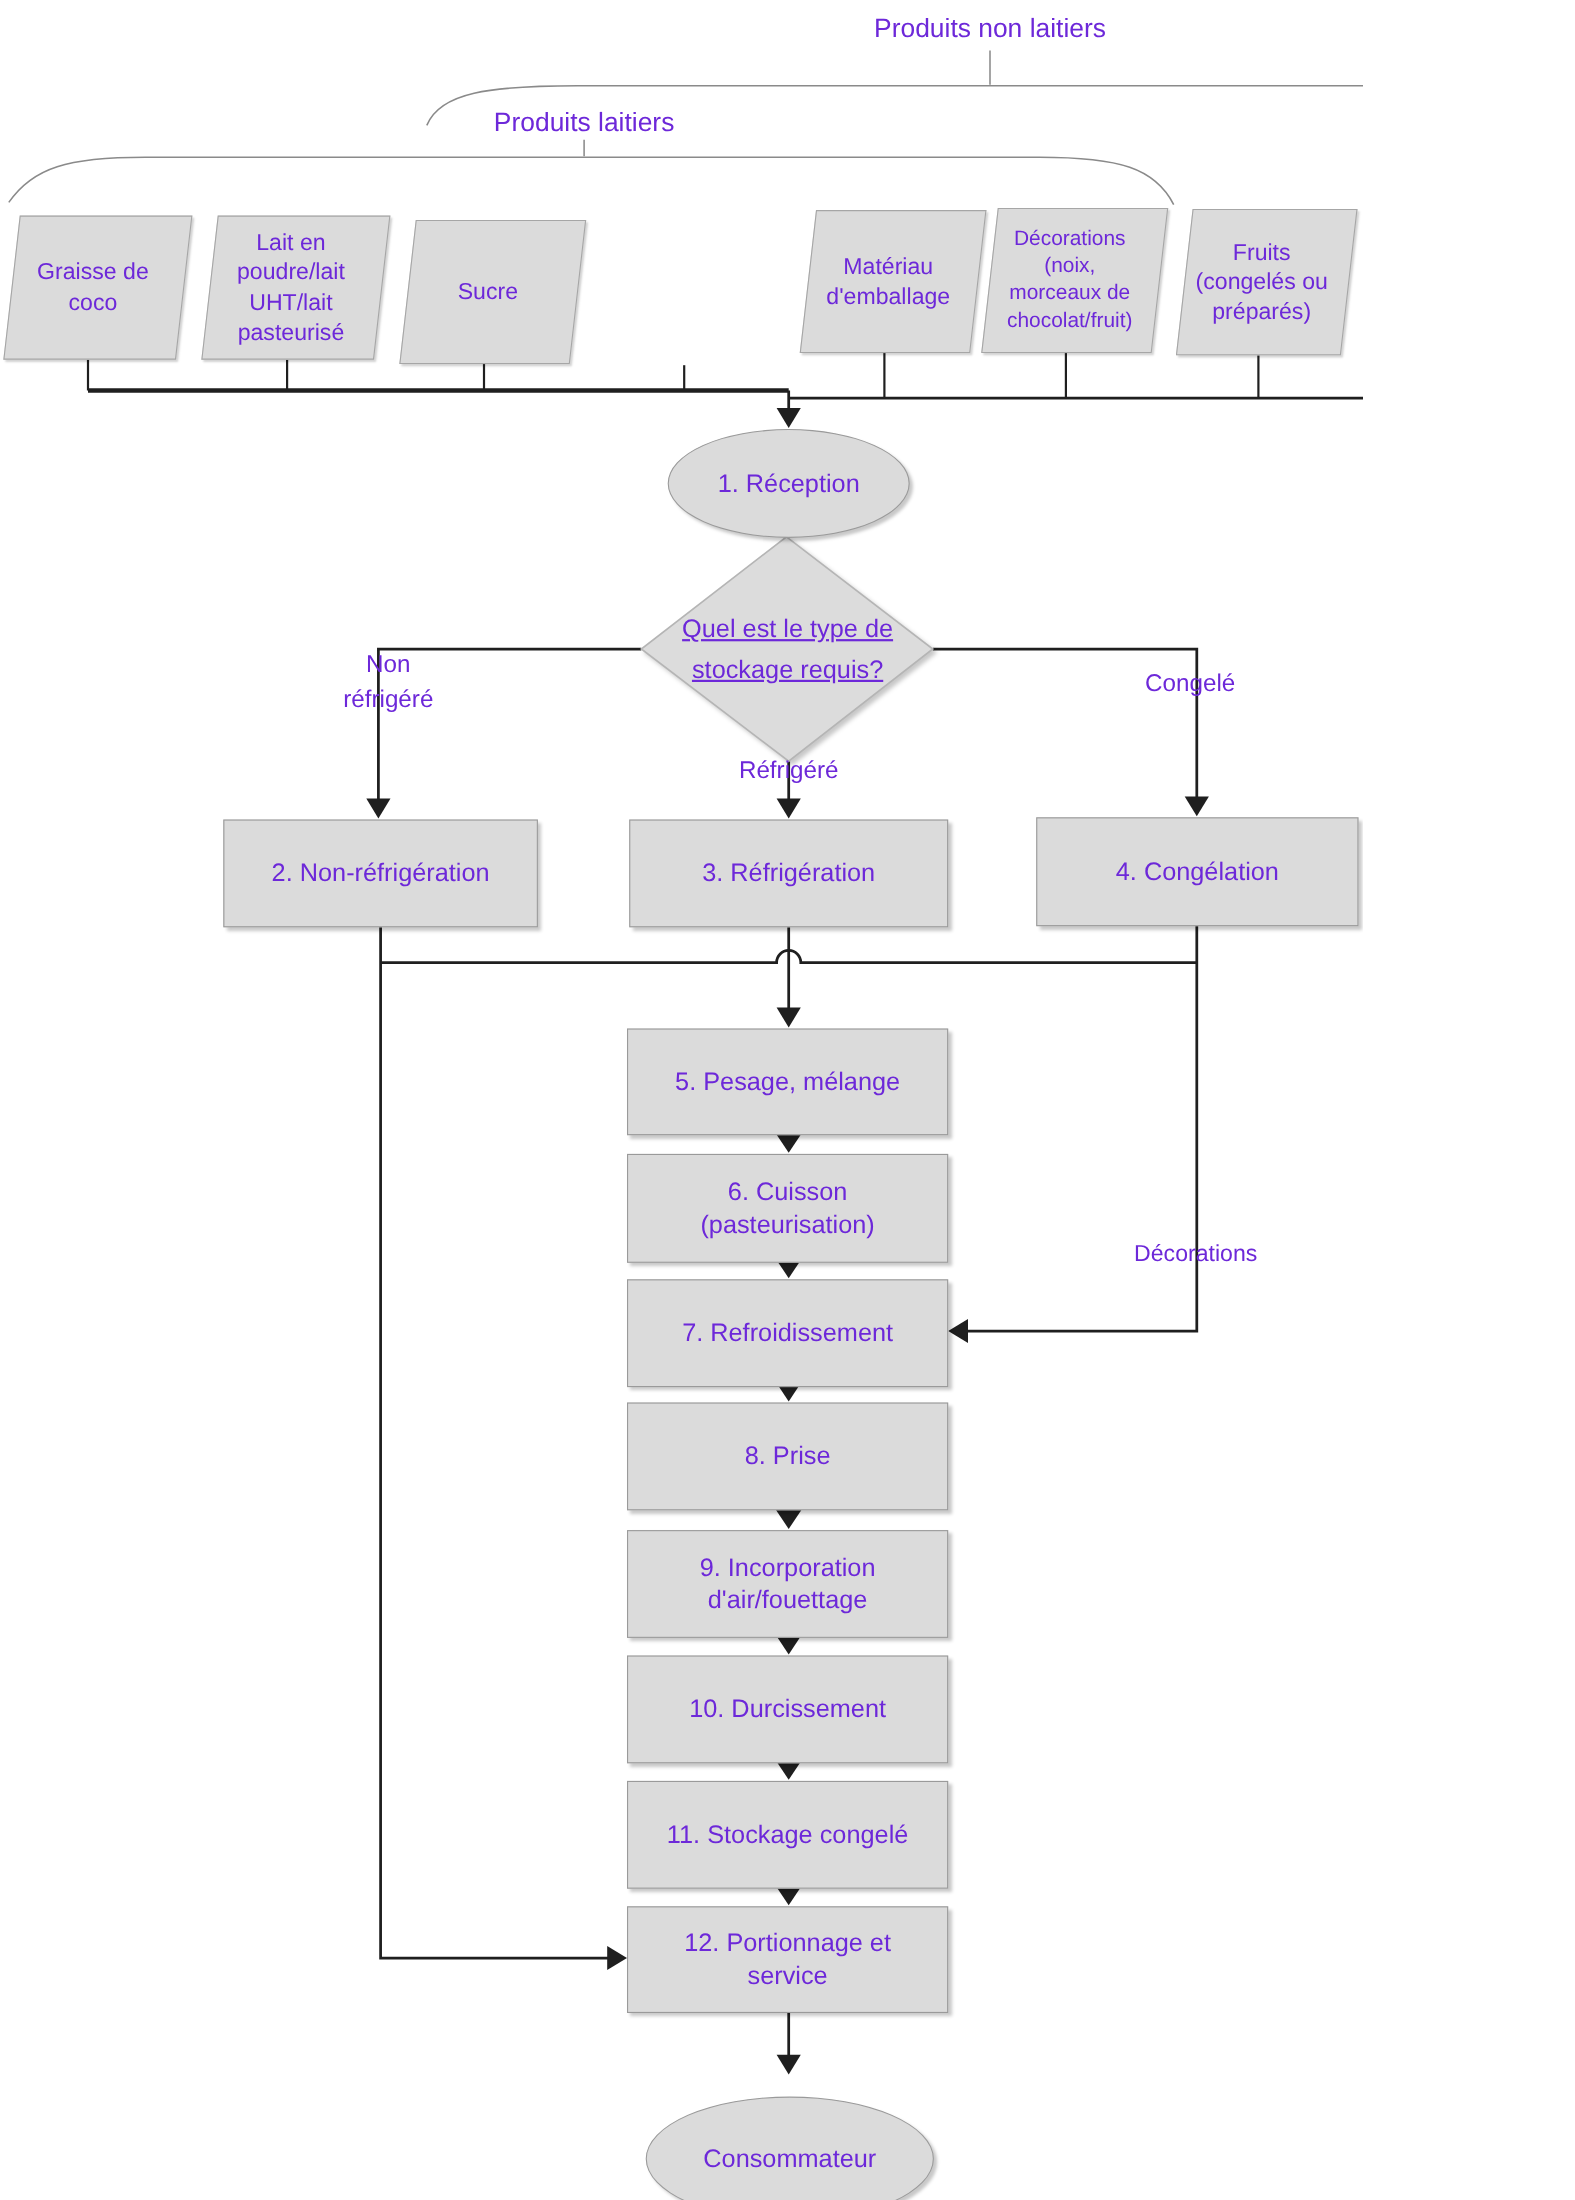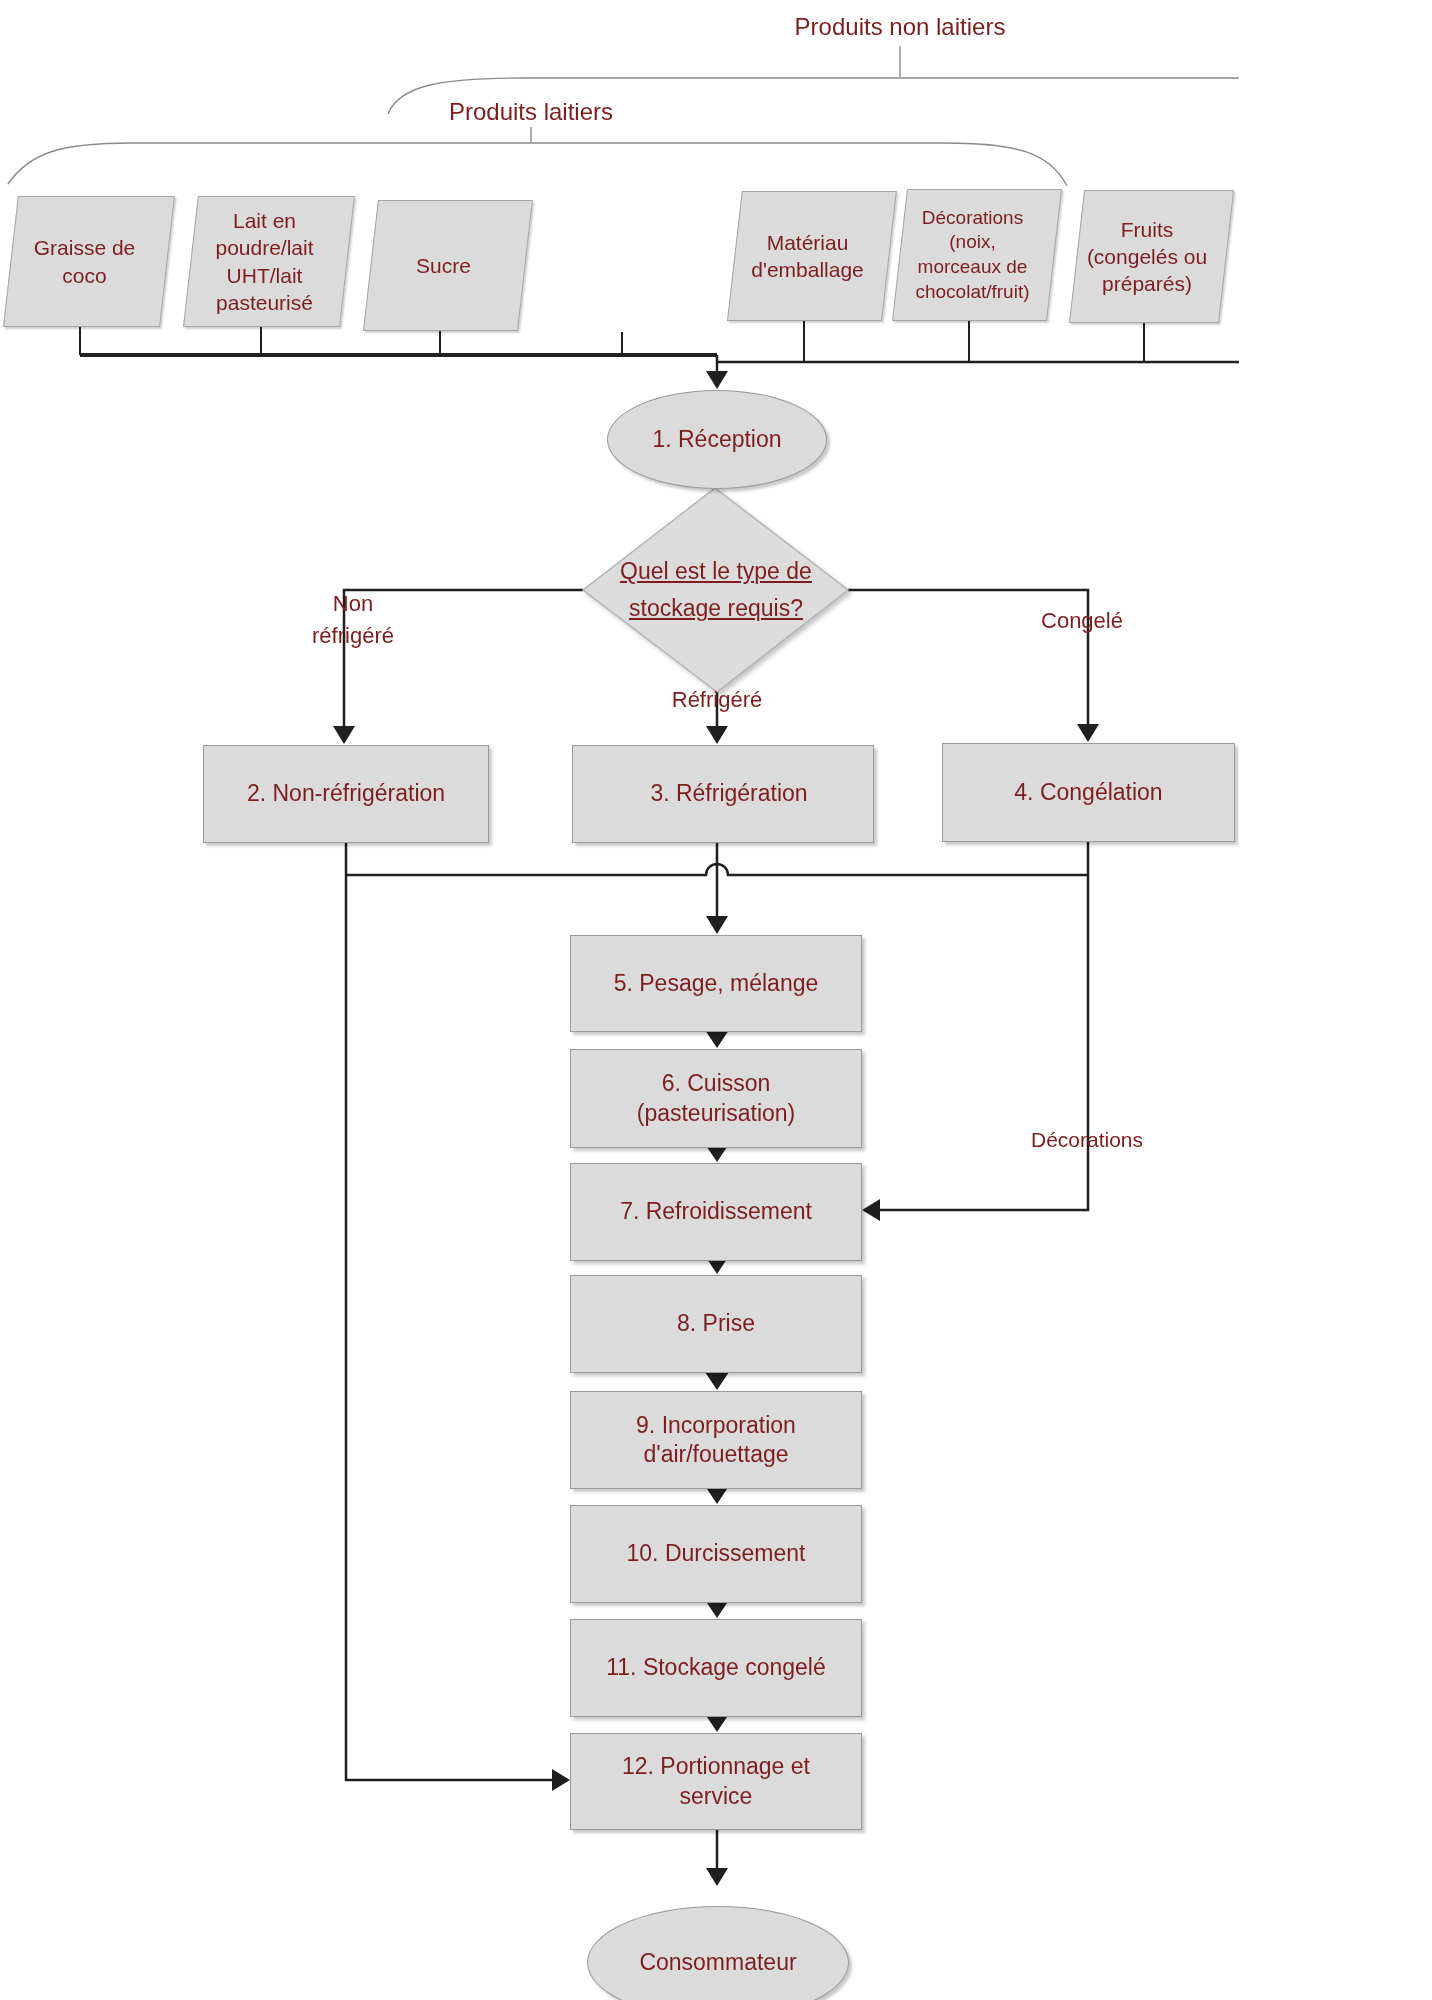--- a/index.html
+++ b/index.html
@@ -1,17 +1,17 @@
 <!DOCTYPE html>
 <html><head>
 <meta charset="utf-8">
 <style>
   html,body{margin:0;padding:0;background:#ffffff;}
   #canvas{position:relative;width:1239px;height:2000px;background:#ffffff;overflow:hidden;
-          font-family:"Liberation Sans","DejaVu Sans",sans-serif;color:#7f1d1d;}
+          font-family:"Liberation Sans","DejaVu Sans",sans-serif;color:#6d28d9;}
   #wires{position:absolute;left:0;top:0;z-index:1;}
   .node{position:absolute;z-index:2;background:#dbdbdb;border:1.5px solid #9a9a9a;
         box-shadow:3px 3px 3px rgba(0,0,0,.22);display:flex;align-items:center;justify-content:center;
         text-align:center;white-space:pre-line;font-size:23px;line-height:1.28;}
   .ellipse{border-radius:50%;}
   .pgram{position:absolute;z-index:2;}
   .pgram-bg{position:absolute;left:0;top:0;right:0;bottom:0;background:#dbdbdb;border:1.5px solid #a6a6a6;
         transform:skewX(-6.5deg);transform-origin:bottom;box-shadow:2px 2px 2px rgba(0,0,0,.18);}
   .pgram-label{position:absolute;left:-6px;right:-12px;top:0;bottom:0;display:flex;align-items:center;
         justify-content:center;text-align:center;white-space:pre-line;font-size:21px;line-height:1.3;}
@@ -131,21 +131,21 @@
   <div class="diamond-label" style="left:575px;top:530px;width:282px;height:120px;">Quel est le type de
 stockage requis?</div>
 
   <div class="flabel" style="left:273px;top:588px;width:160px;">Non
 réfrigéré</div>
   <div class="flabel" style="left:647px;top:684px;width:140px;">Réfrigéré</div>
   <div class="flabel" style="left:1012px;top:605px;width:140px;">Congelé</div>
   <div class="flabel" style="left:1007px;top:1125px;width:160px;font-size:21px;">Décorations</div>
 
   <div class="node" style="left:203px;top:745px;width:284px;height:96px;">2. Non-réfrigération</div>
-  <div class="node" style="left:572px;top:745px;width:288px;height:96px;padding-left:12px;">3. Réfrigération</div>
+  <div class="node" style="left:572px;top:745px;width:288px;height:96px;">3. Réfrigération</div>
   <div class="node" style="left:942px;top:743px;width:291px;height:97px;">4. Congélation</div>
 
   <div class="node" style="left:570px;top:935px;width:290px;height:95px;">5. Pesage, mélange</div>
   <div class="node" style="left:570px;top:1049px;width:290px;height:97px;">6. Cuisson
 (pasteurisation)</div>
   <div class="node" style="left:570px;top:1163px;width:290px;height:96px;">7. Refroidissement</div>
   <div class="node" style="left:570px;top:1275px;width:290px;height:96px;">8. Prise</div>
   <div class="node" style="left:570px;top:1391px;width:290px;height:96px;">9. Incorporation
 d'air/fouettage</div>
   <div class="node" style="left:570px;top:1505px;width:290px;height:96px;">10. Durcissement</div>

